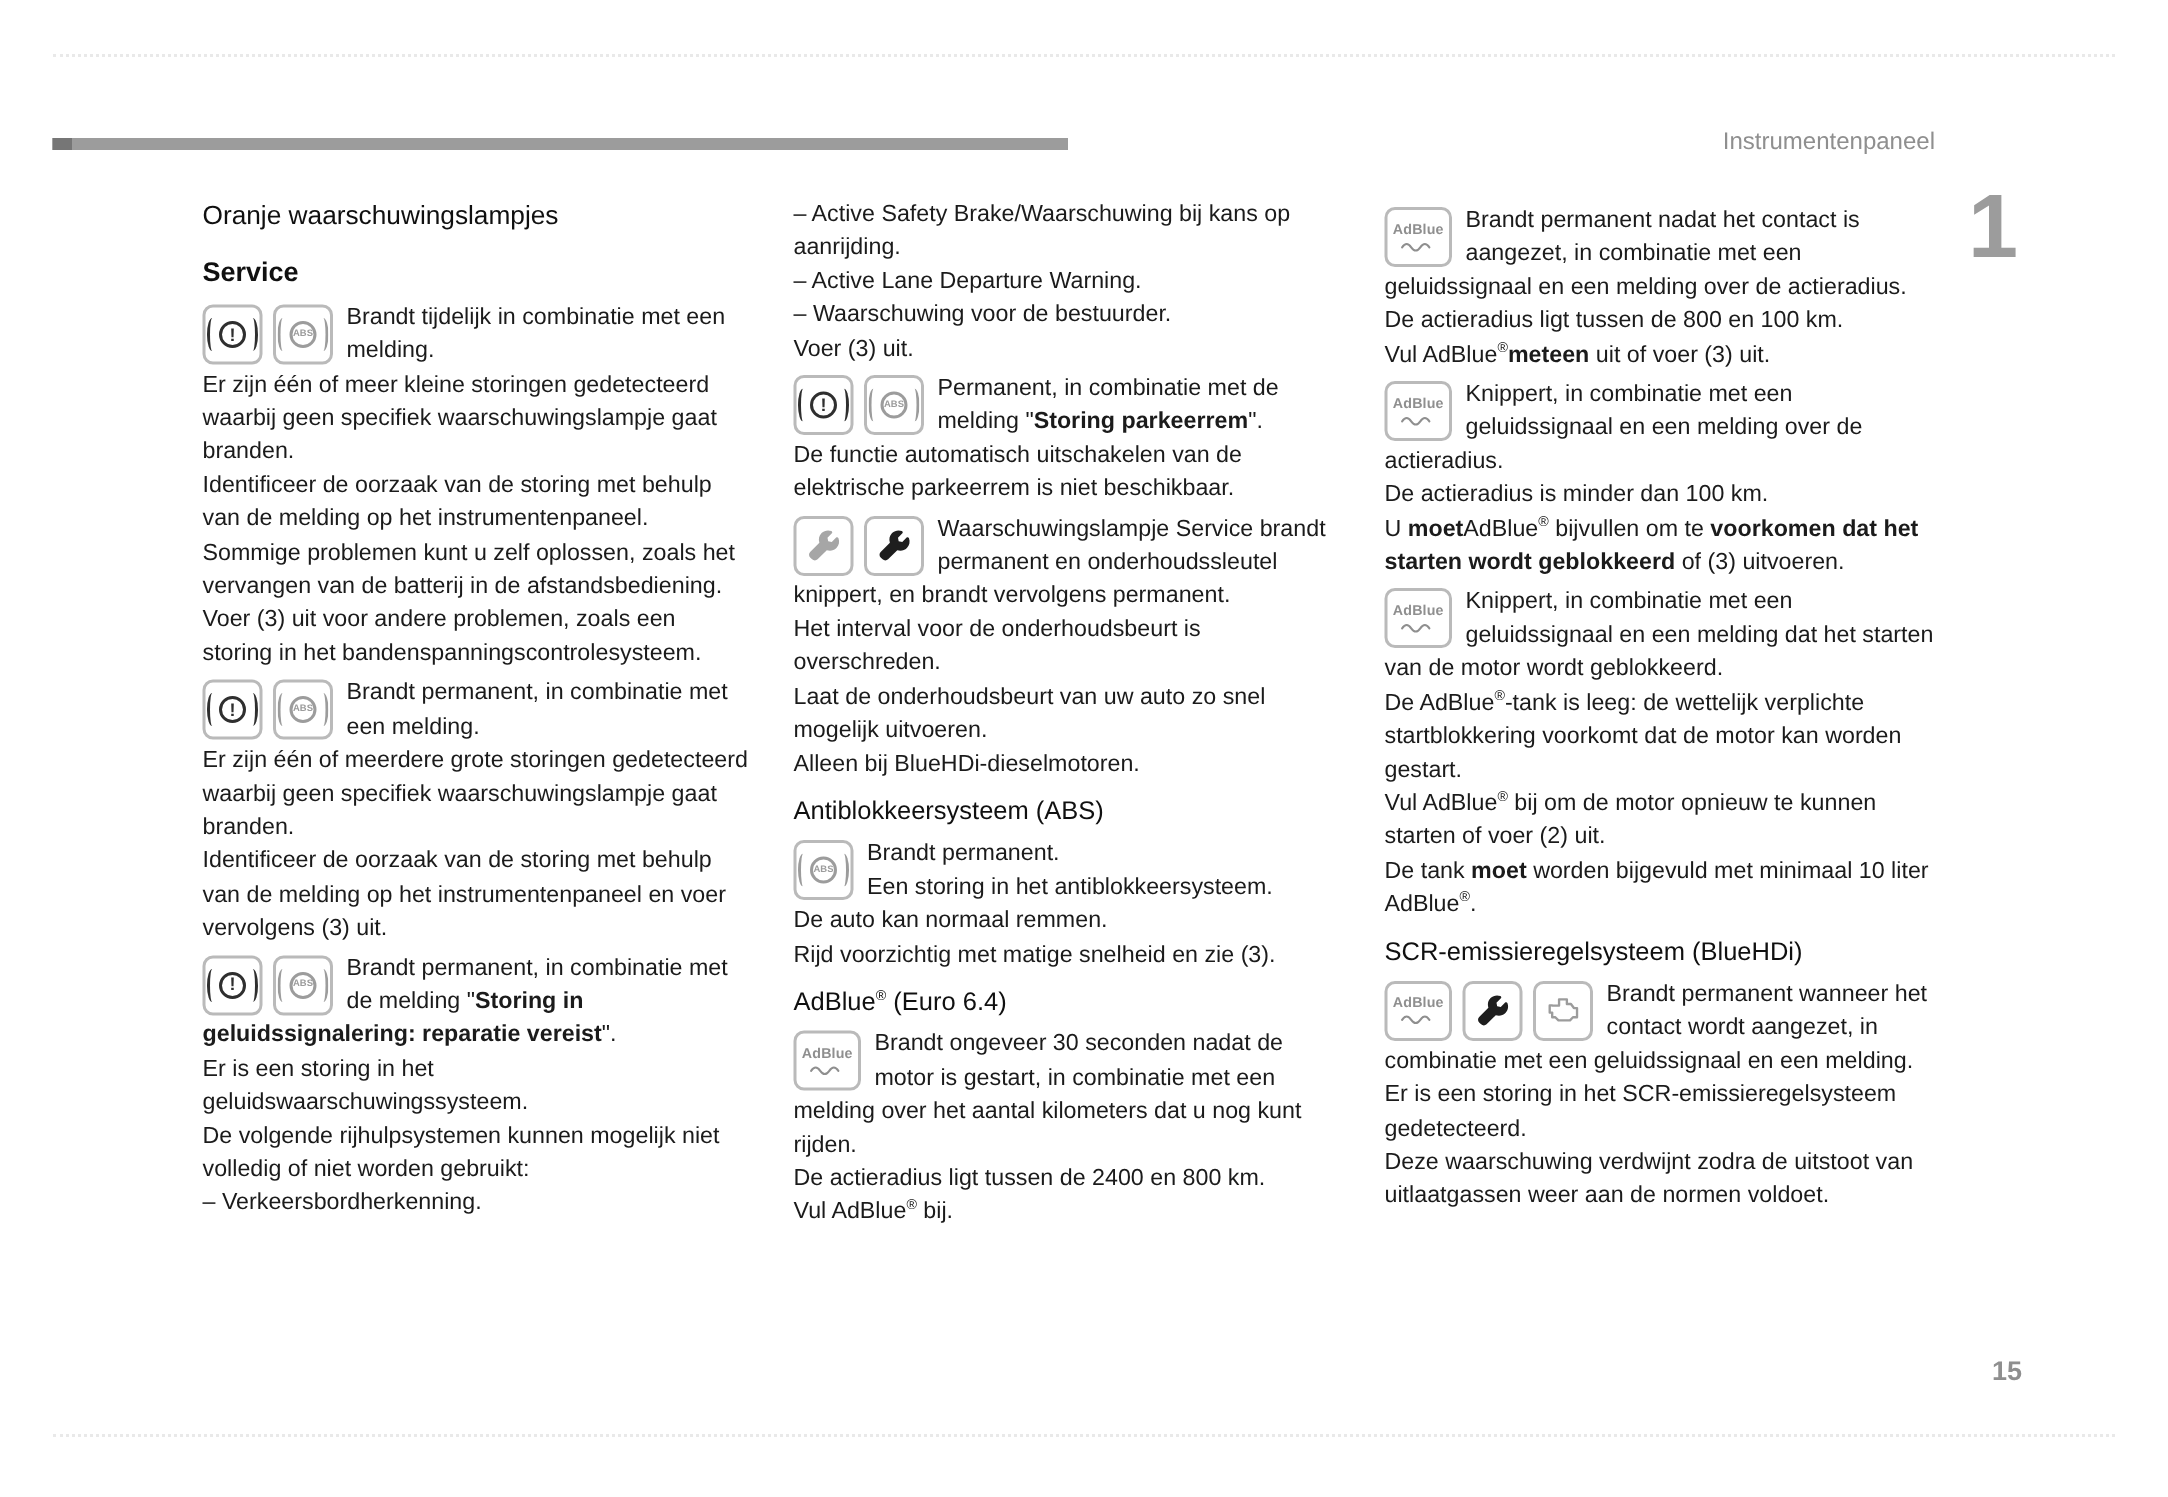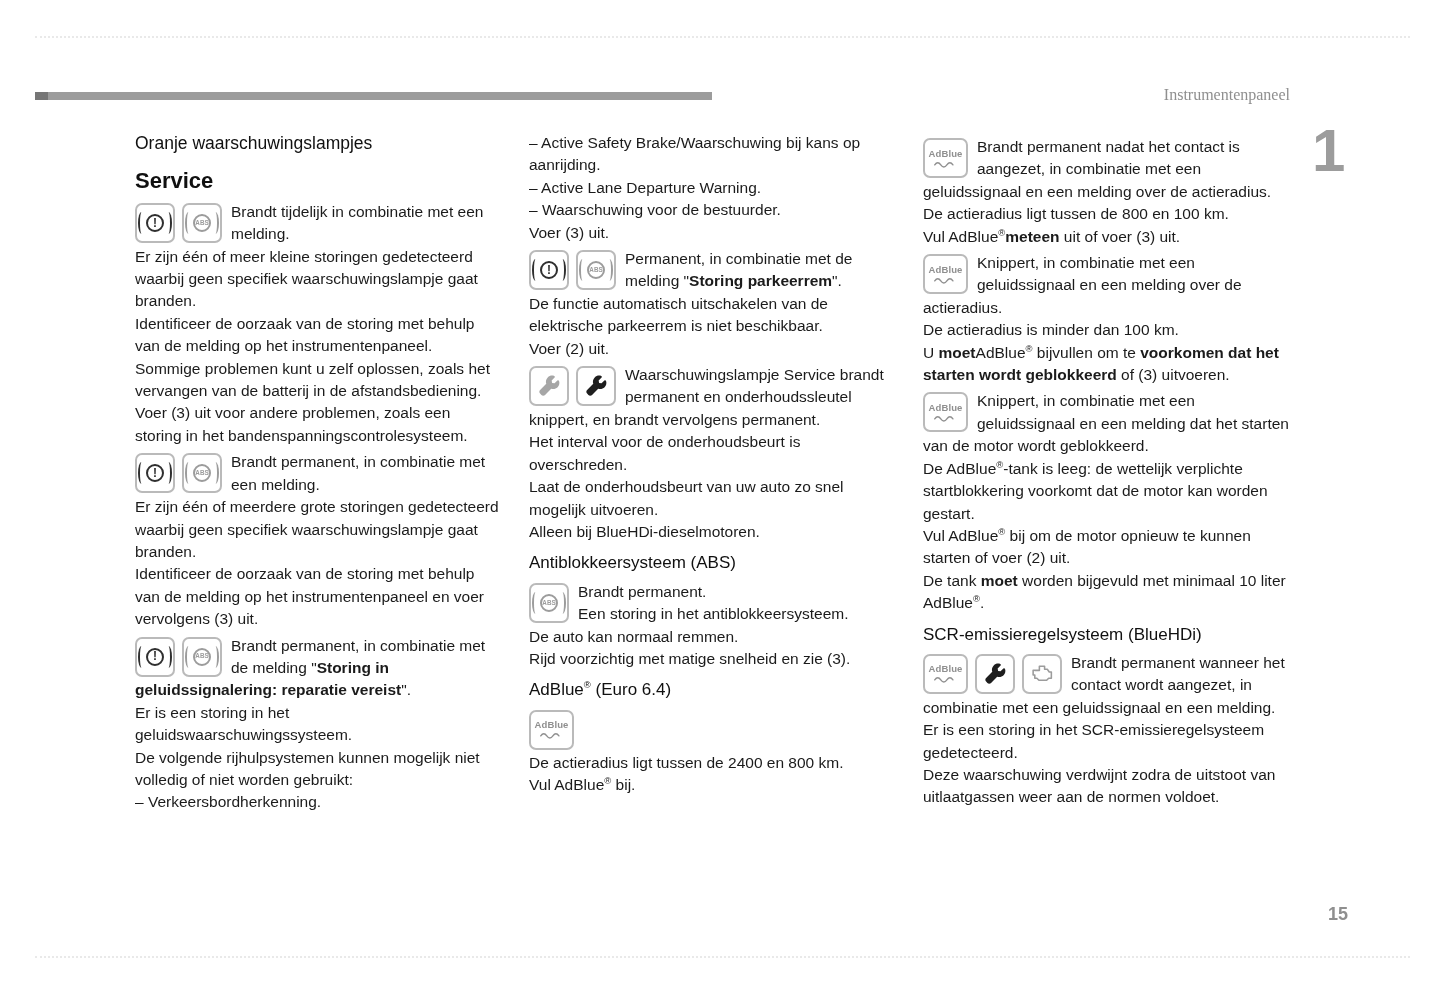--- a/index.html
+++ b/index.html
@@ -13,31 +13,31 @@
   }
   .page { position: absolute; inset: 0; }
 
   .rule { position: absolute; left: 35px; right: 35px; border-top: 2px dotted #e9e9e9; }
   .rule-top { top: 36px; }
   .rule-bottom { top: 956px; }
 
   .topbar { position: absolute; left: 35px; top: 92px; width: 677px; height: 8px; background: #9c9c9c; }
   .topbar .cap { position: absolute; left: 0; top: 0; width: 13px; height: 8px; background: #767676; }
 
-  .running-head { position: absolute; top: 86px; right: 155px; font-size: 16px; color: #8f8f8f; font-family: Liberation Serif, serif; }
+  .running-head { position: absolute; top: 86px; right: 155px; font-size: 16px; color: #8f8f8f; }
   .chapter { position: absolute; left: 1312px; top: 121px; font-size: 60px; line-height: 1; font-weight: 700; color: #9c9c9c; }
   .pagenum { position: absolute; left: 1328px; top: 904px; font-size: 18px; font-weight: 700; color: #8f8f8f; }
 
   .col { position: absolute; top: 132px; font-size: 15.5px; line-height: 22.4px; color: #1b1b1b; }
   .col1 { left: 135px; width: 364px; }
   .col2 { left: 529px; width: 362px; }
   .col3 { left: 923px; width: 370px; }
 
   .title { font-size: 17.5px; font-weight: 400; margin: 0 0 16px; color: #101010; }
-  .sub { font-size: 22px; font-weight: 700; margin: 0 0 8px; color: #101010; }
+  .sub { font-size: 18px; font-weight: 700; margin: 0 0 8px; color: #101010; }
   h3.section { font-size: 17px; font-weight: 400; margin: 9px 0 6px; color: #101010; }
   p.para { margin: 0; }
 
   .entry { margin: 4px 0 0; min-height: 44px; }
   .icons { float: left; display: flex; gap: 7px; margin: 2px 9px 0 0; }
   .ibox { width: 40px; height: 40px; border: 2px solid #bababa; border-radius: 7px;
           display: flex; align-items: center; justify-content: center; background: #fff; flex: none; }
   .ibox.adb { width: 45px; flex-direction: column; color: #8f8f8f; }
   .ab-label { font-size: 9.5px; font-weight: 700; line-height: 11px; letter-spacing: .1px; }
   .wave { width: 26px; height: 10px; display: block; }
@@ -169,21 +169,20 @@
           <span class="glyph gl-gray">
               <span class="arc arc-l"></span>
               <span class="circ abs">ABS</span>
               <span class="arc arc-r"></span>
             </span>
         </span>
       </span>
       <span class="runs"><span>Permanent, in combinatie met de melding "</span><span class="b">Storing parkeerrem</span><span>".</span></span>
     </div>
     <p class="para">De functie automatisch uitschakelen van de elektrische parkeerrem is niet beschikbaar.</p>
-    <p class="para">Voer (2) uit.</p>
 
     <div class="entry">
       <span class="icons">
         <span class="ibox">
           <svg class="wr wr-gray" viewBox="0 0 24 24" fill="currentColor">
               <path d="M22.9 6.3c-.3-.7-1.2-.9-1.7-.4l-3.2 3.2-2.6-.5-.5-2.6 3.2-3.2c.5-.5.3-1.4-.4-1.7-2.4-.9-5.2-.4-7.1 1.5-1.9 1.9-2.4 4.6-1.6 7L2.3 16.3c-1.1 1.1-1.1 2.9 0 4l1.4 1.4c1.1 1.1 2.9 1.1 4 0l6.7-6.7c2.4.8 5.1.3 7-1.6 1.9-1.9 2.4-4.7 1.5-7.1z"></path>
             </svg>
         </span>
         <span class="ibox">
           <svg class="wr wr-dark" viewBox="0 0 24 24" fill="currentColor">
@@ -216,20 +215,21 @@
     <h3 class="section"><span>AdBlue</span><span class="sup">®</span><span> (Euro 6.4)</span></h3>
     <div class="entry">
       <span class="icons">
         <span class="ibox adb">
           <span class="ab-label">AdBlue</span>
           <svg class="wave" viewBox="0 0 30 10">
               <path d="M2 6 q3.5 -5 7 0 t7 0 t7 0" fill="none" stroke="currentColor" stroke-width="1.6" stroke-linecap="round"></path>
             </svg>
         </span>
       </span>
+      <span class="runs"><span>Brandt ongeveer 30 seconden nadat de motor is gestart, in combinatie met een melding over het aantal kilometers dat u nog kunt rijden.</span></span>
     </div>
     <p class="para">De actieradius ligt tussen de 2400 en 800 km.</p>
     <p class="para"><span>Vul AdBlue</span><span class="sup">®</span><span> bij.</span></p>
   </div>
 
   <div class="col col3">
     <div class="entry">
       <span class="icons">
         <span class="ibox adb">
           <span class="ab-label">AdBlue</span>

